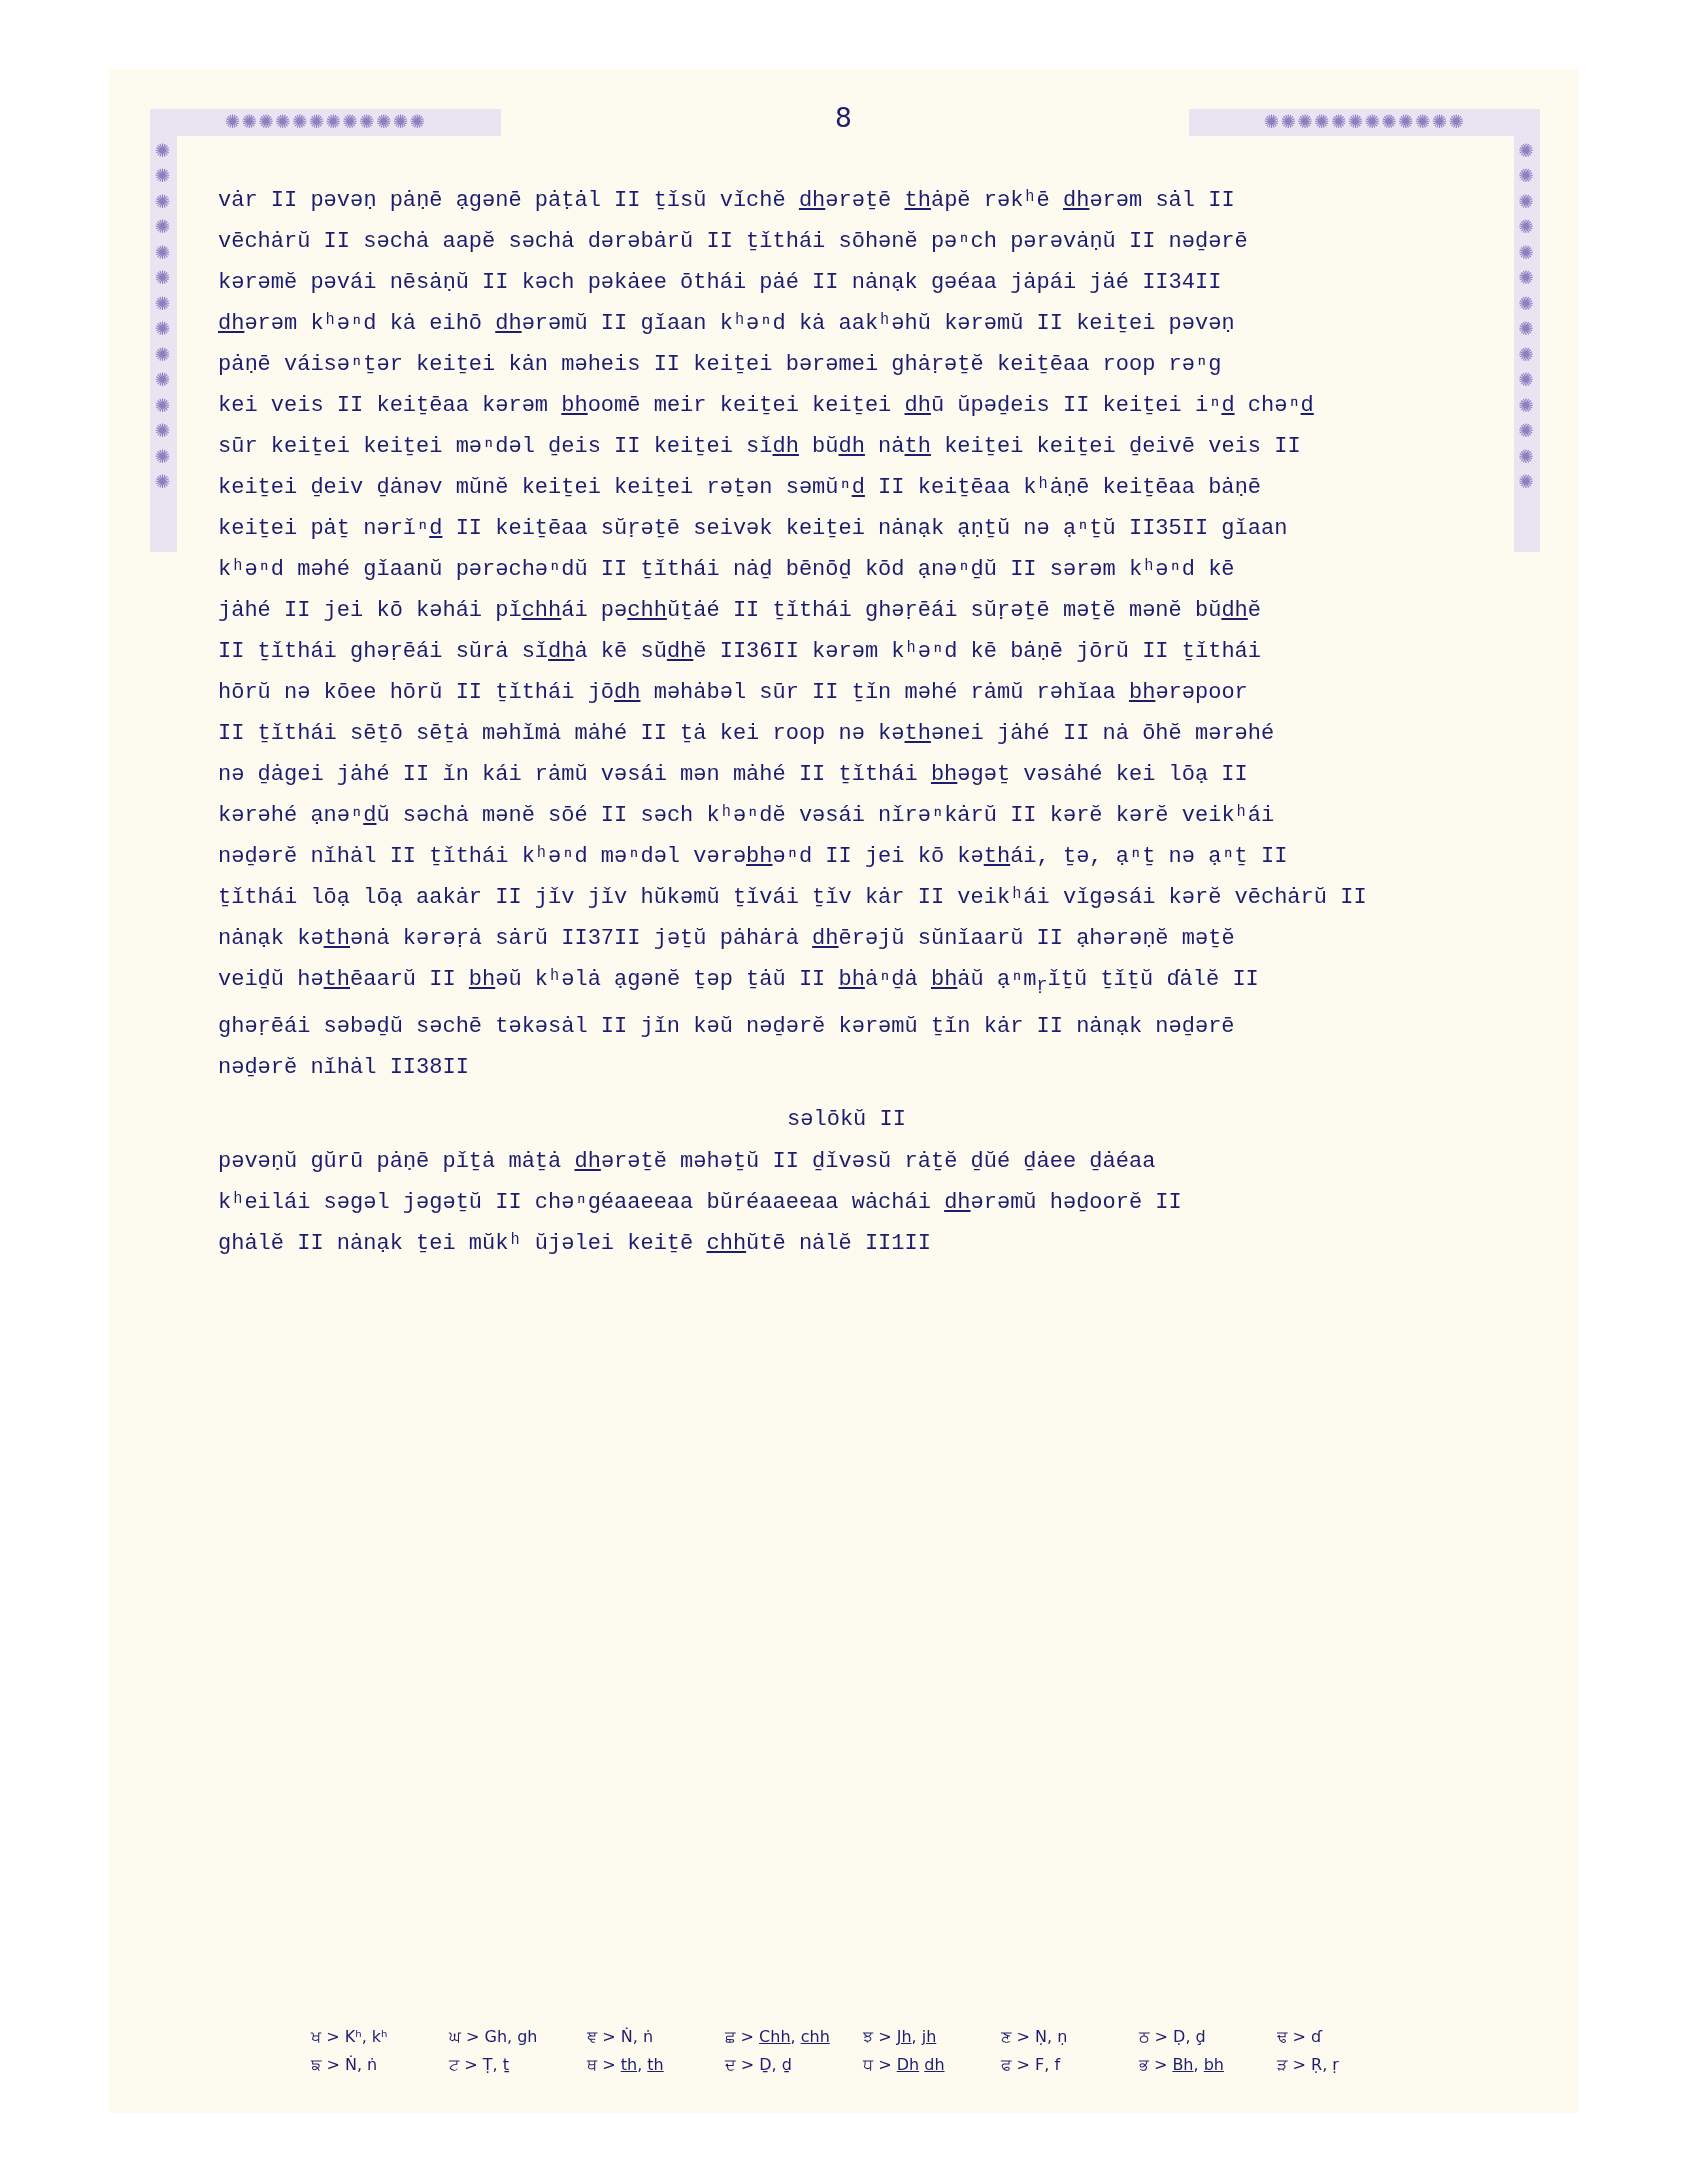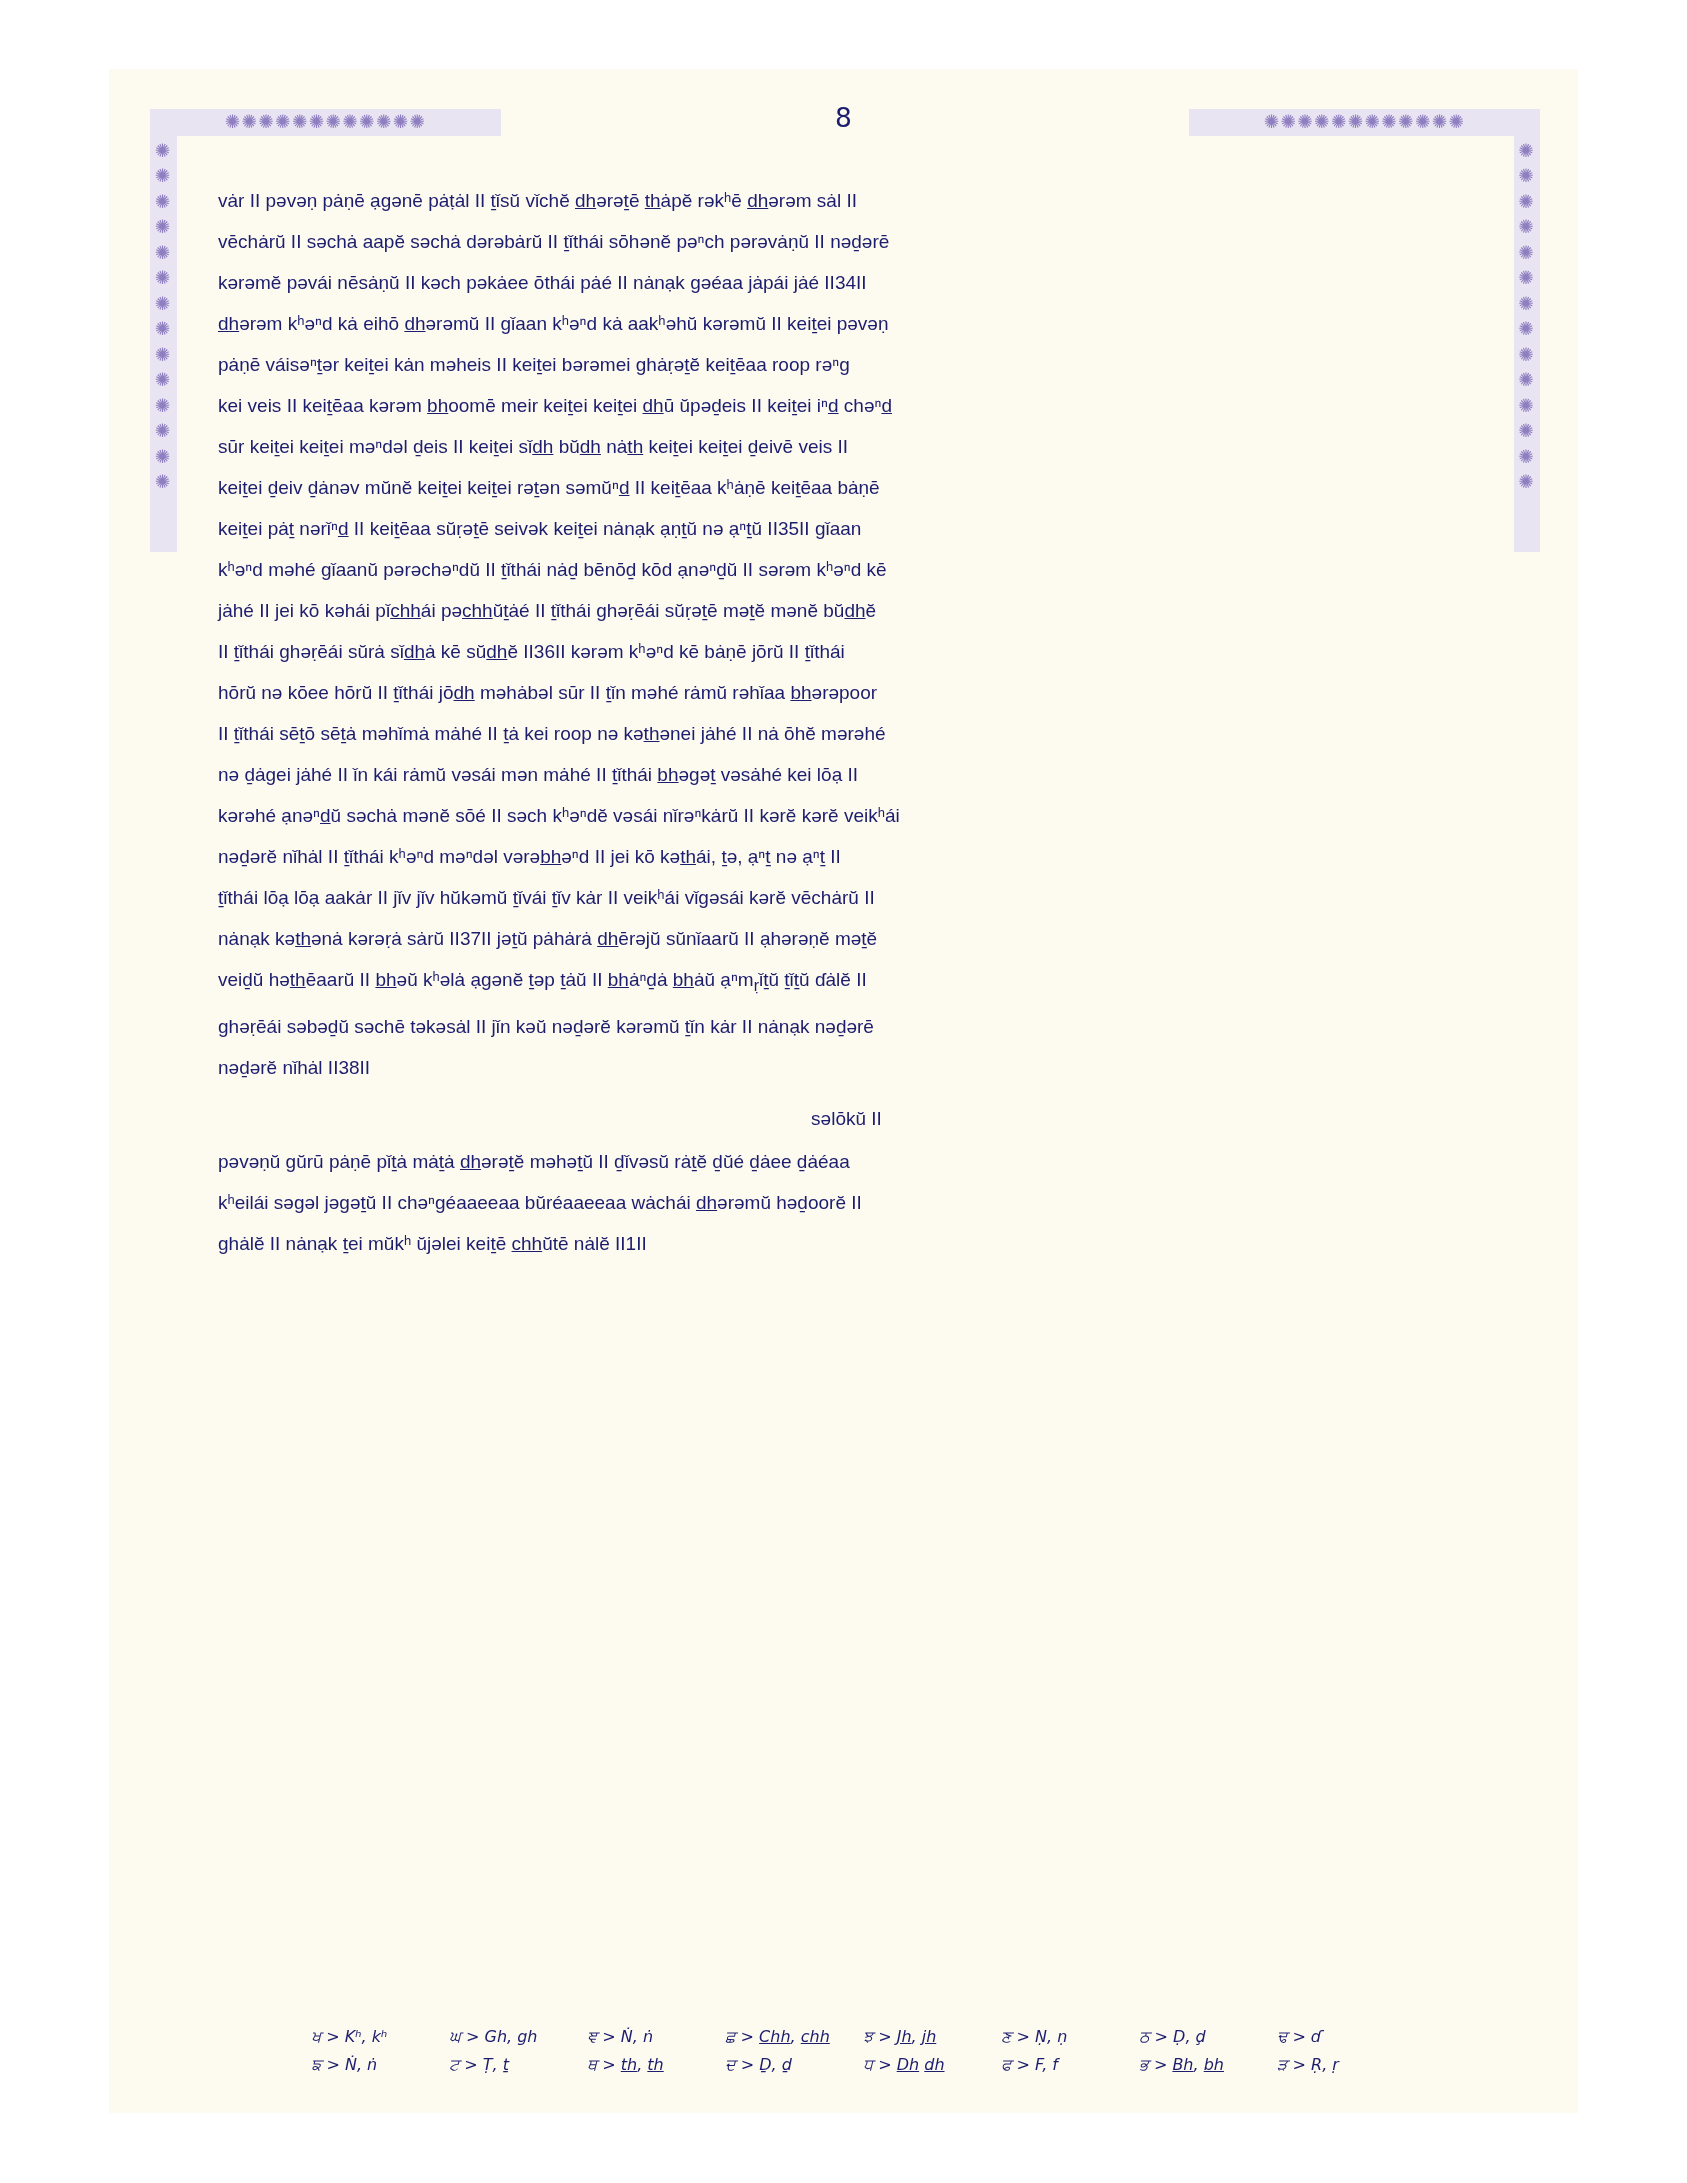--- a/index.html
+++ b/index.html
@@ -84,23 +84,23 @@
     word-wrap: break-word;
     white-space: normal;
     line-height: 1.38;
   }
   .body-text {
     position: absolute;
     left: 109px;
     top: 111px;
     width: 1257px;
     color: #1d1d6e;
-    font-size: 19px;
+    font-size: 22px;
     line-height: 41px;
-    font-family: Liberation Sans, sans-serif;
+    font-family: Liberation Mono, monospace;
     text-align: left;
   }
   .body-text p {
     margin: 0;
   }
   .centered {
     text-align: center;
     margin-top: 10.6px !important;
     margin-bottom: 1.3px !important;
   }
@@ -111,21 +111,20 @@
     width: 100%;
     color: #1d1d6e;
     font-size: 16px;
     font-family: "DejaVu Sans", sans-serif;
   }
   .legend-row {
     display: flex;
     justify-content: center;
     gap: 8px;
     line-height: 28px;
-    font-style: italic;
   }
   .legend-cell {
     width: 130px;
     text-align: left;
   }
   .legend-cell:last-child { width: 99px; }
   u { text-decoration: underline; }
 </style>
 </head>
 <body>

